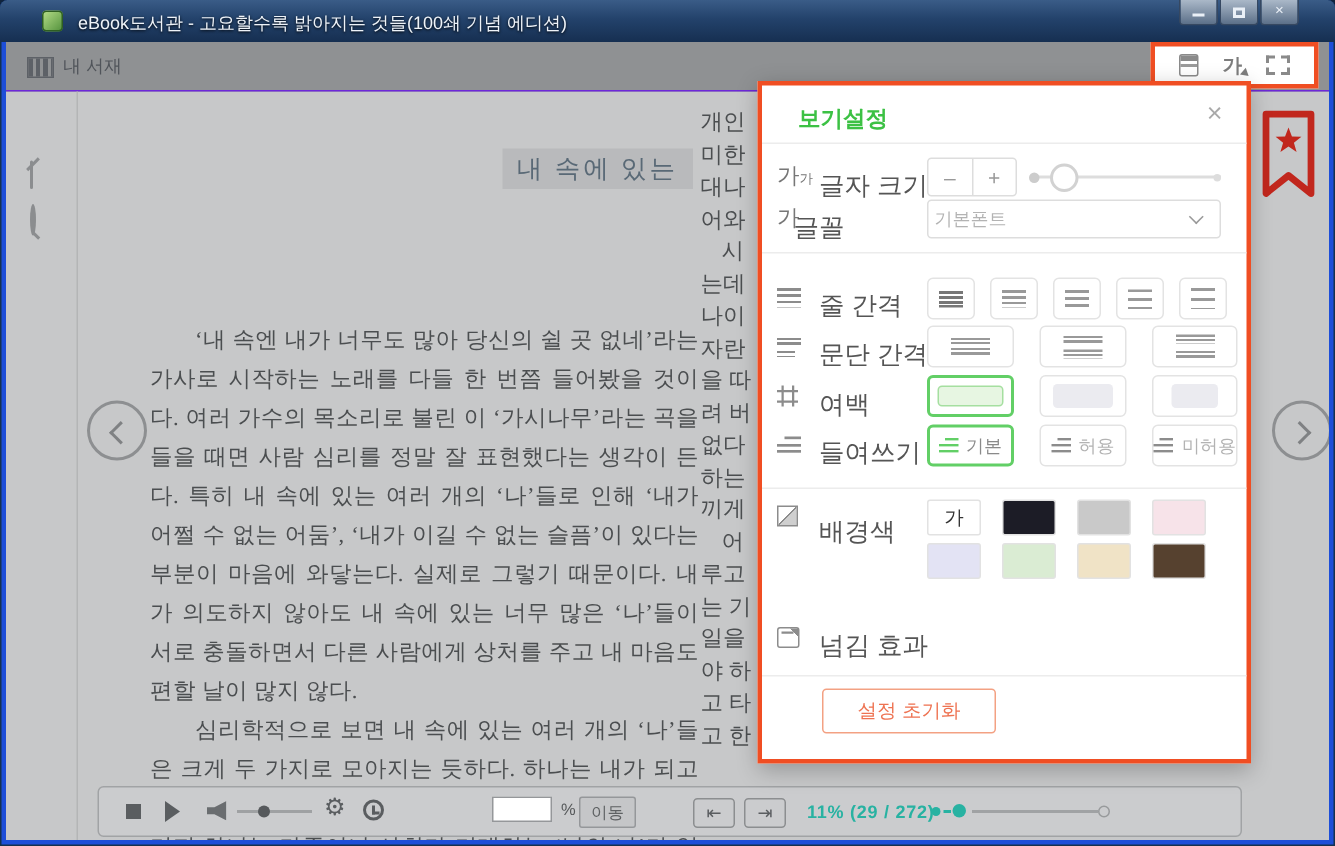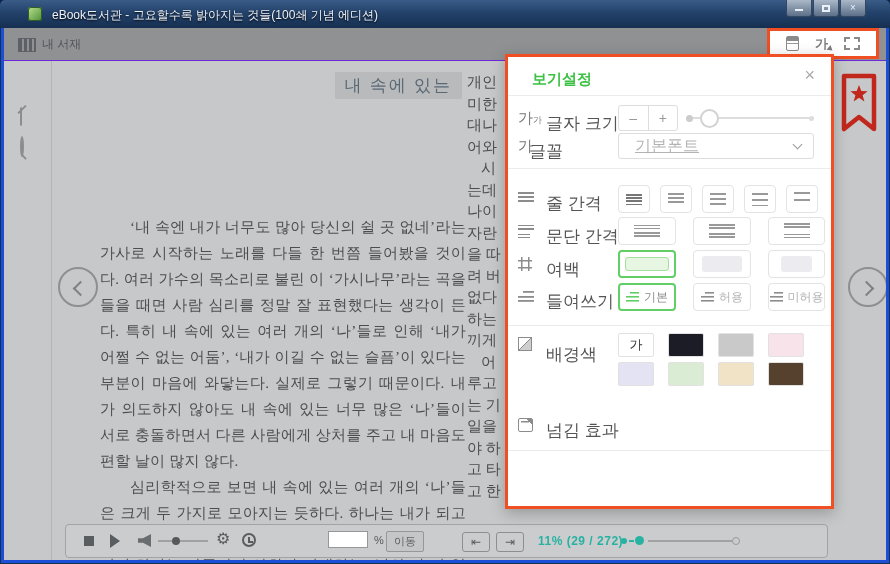--- a/index.html
+++ b/index.html
@@ -43,21 +43,21 @@
   .sidebar{position:absolute;left:0;top:33px;width:47px;bottom:0;border-right:1px solid #b4b5b6;}
   .side-ic{position:absolute;left:16px;}
   .ic-list{width:15px;height:12px;background:repeating-linear-gradient(#8b8d8f 0 2px,transparent 2px 5px);}
   .ic-note{width:13px;height:13px;border:1.5px solid #8b8d8f;border-radius:2px;position:relative;box-sizing:border-box;}
   .ic-note::after{content:"";position:absolute;width:2px;height:11px;background:#8b8d8f;right:-2px;top:-4px;transform:rotate(45deg);}
   .ic-search{width:10px;height:10px;border:2px solid #8b8d8f;border-radius:50%;position:relative;box-sizing:content-box;}
   .ic-search::after{content:"";position:absolute;width:2px;height:6px;background:#8b8d8f;right:-3px;bottom:-5px;transform:rotate(-45deg);}
   
   .chap{position:absolute;left:0;top:44px;width:458px;text-align:right;
     font-family:"Liberation Serif","DejaVu Serif",serif;font-size:17px;color:#596976;letter-spacing:2px;}
-  .chap span{display:inline-block;background:#b9babc;padding:2px 10px;margin-bottom:6px;}
+  .chap span{display:inline-block;background:#b9babc;padding:2px 10px;margin-bottom:6px;margin-top:27px;}
   .bodytext{position:absolute;left:96px;top:186px;width:366px;
     font-family:"Liberation Serif","DejaVu Serif",serif;font-size:15px;line-height:26px;
     color:#4b4e50;text-align:justify;letter-spacing:0.3px;}
   .bodytext p{margin:0;text-indent:30px;}
   .rightcol{position:absolute;left:463px;top:44px;width:44px;height:436px;overflow:hidden;
     font-family:"Liberation Serif","DejaVu Serif",serif;font-size:15px;line-height:21.5px;
     color:#4b4e50;white-space:nowrap;}
   .navcircle{position:absolute;top:239px;width:40px;height:40px;border:2px solid #8d8f91;
     border-radius:50%;box-sizing:border-box;}
   .navcircle i{position:absolute;top:14px;width:9px;height:9px;border-top:2px solid #7f8183;border-left:2px solid #7f8183;}
@@ -122,21 +122,21 @@
   .stepper{left:110px;top:48px;width:60px;height:26px;border:1px solid #ddd;border-radius:3px;
     box-sizing:border-box;display:flex;}
   .stepper div{flex:1;display:flex;align-items:center;justify-content:center;font-size:14px;color:#999;}
   .stepper div+div{border-left:1px solid #ddd;}
   .fs-track{left:180px;top:60px;width:126px;height:2px;background:#ddd;}
   .fs-startdot{left:178px;top:57.5px;width:7px;height:7px;border-radius:50%;background:#ccc;}
   .fs-handle{left:192px;top:51.5px;width:19px;height:19px;border:2px solid #d2d2d2;background:#fff;
     border-radius:50%;box-sizing:border-box;}
   .fs-enddot{left:301px;top:59px;width:5px;height:5px;border-radius:50%;background:#ddd;}
   .p-select{top:0;left:110px;width:196px;height:26px;border:1px solid #ddd;border-radius:3px;
-    box-sizing:border-box;font-size:16px;color:#b3b3b3;line-height:24px;padding-left:16px;position:absolute;text-decoration:underline;}
+    box-sizing:border-box;font-size:12px;color:#b3b3b3;line-height:24px;padding-left:4px;position:absolute;}
   .p-select::after{content:"";position:absolute;right:12px;top:7px;width:6px;height:6px;
     border-right:1.5px solid #999;border-bottom:1.5px solid #999;transform:rotate(45deg);}
   .opt{position:absolute;height:28px;border:1px solid #e3e3e3;border-radius:4px;background:#fff;
     box-sizing:border-box;display:flex;align-items:center;justify-content:center;gap:5px;font-size:12px;color:#b3b3b3;}
   .opt.sel{border:2px solid #62cf66;color:#8a8a8a;}
   .lsg{width:16px;}
   .ls1{height:11px;background:repeating-linear-gradient(#777 0 2px,transparent 2px 3.2px);}
   .ls2{height:12px;background:repeating-linear-gradient(#999 0 2px,transparent 2px 4px);}
   .ls3{height:12px;background:repeating-linear-gradient(#999 0 2px,transparent 2px 5px);}
   .ls4{height:13px;background:repeating-linear-gradient(#999 0 2px,transparent 2px 6px);}
@@ -342,21 +342,21 @@
       <div class="ic-indent" style="top:233px;position:absolute;"></div>
       <div class="p-lbl" style="left:38px;top:233px;position:absolute;">들여쓰기</div>
       <div class="opt sel" style="left:110px;top:226px;width:58px;">
           <span class="idg green"></span>
           <span>기본</span>
         </div>
       <div class="opt" style="left:185px;top:226px;width:58px;">
           <span class="idg"></span>
           <span>허용</span>
         </div>
-      <div class="opt" style="left:260px;top:226px;width:57px;">
+      <div class="opt" style="left:260px;top:226px;width:57px;justify-content:space-between;">
           <span class="idg"></span>
           <span>미허용</span>
         </div>
 
       <div class="p-div" style="top:268px;"></div>
 
       <div class="ic-bg" style="top:280px;position:absolute;"></div>
       <div class="p-lbl" style="left:38px;top:286px;position:absolute;">배경색</div>
       <div class="swatch" style="left: 110px; top: 276px; background: rgb(255, 255, 255);">가</div>
       <div class="swatch" style="left: 160px; top: 276px; background: rgb(28, 28, 38);"></div>
@@ -365,16 +365,17 @@
       <div class="swatch" style="left: 110px; top: 305px; background: rgb(227, 227, 244);"></div>
       <div class="swatch" style="left: 160px; top: 305px; background: rgb(218, 236, 211);"></div>
       <div class="swatch" style="left: 210px; top: 305px; background: rgb(240, 227, 198);"></div>
       <div class="swatch" style="left: 260px; top: 305px; background: rgb(86, 65, 47);"></div>
 
       <div class="ic-page" style="top:361px;position:absolute;"></div>
       <div class="p-lbl" style="left:38px;top:362px;position:absolute;">넘김 효과</div>
 
       <div class="p-div" style="top:393px;"></div>
 
+      <div class="p-reset">설정 초기화</div>
     </div>
 
   </div>
 </div>
 
 </body></html>

